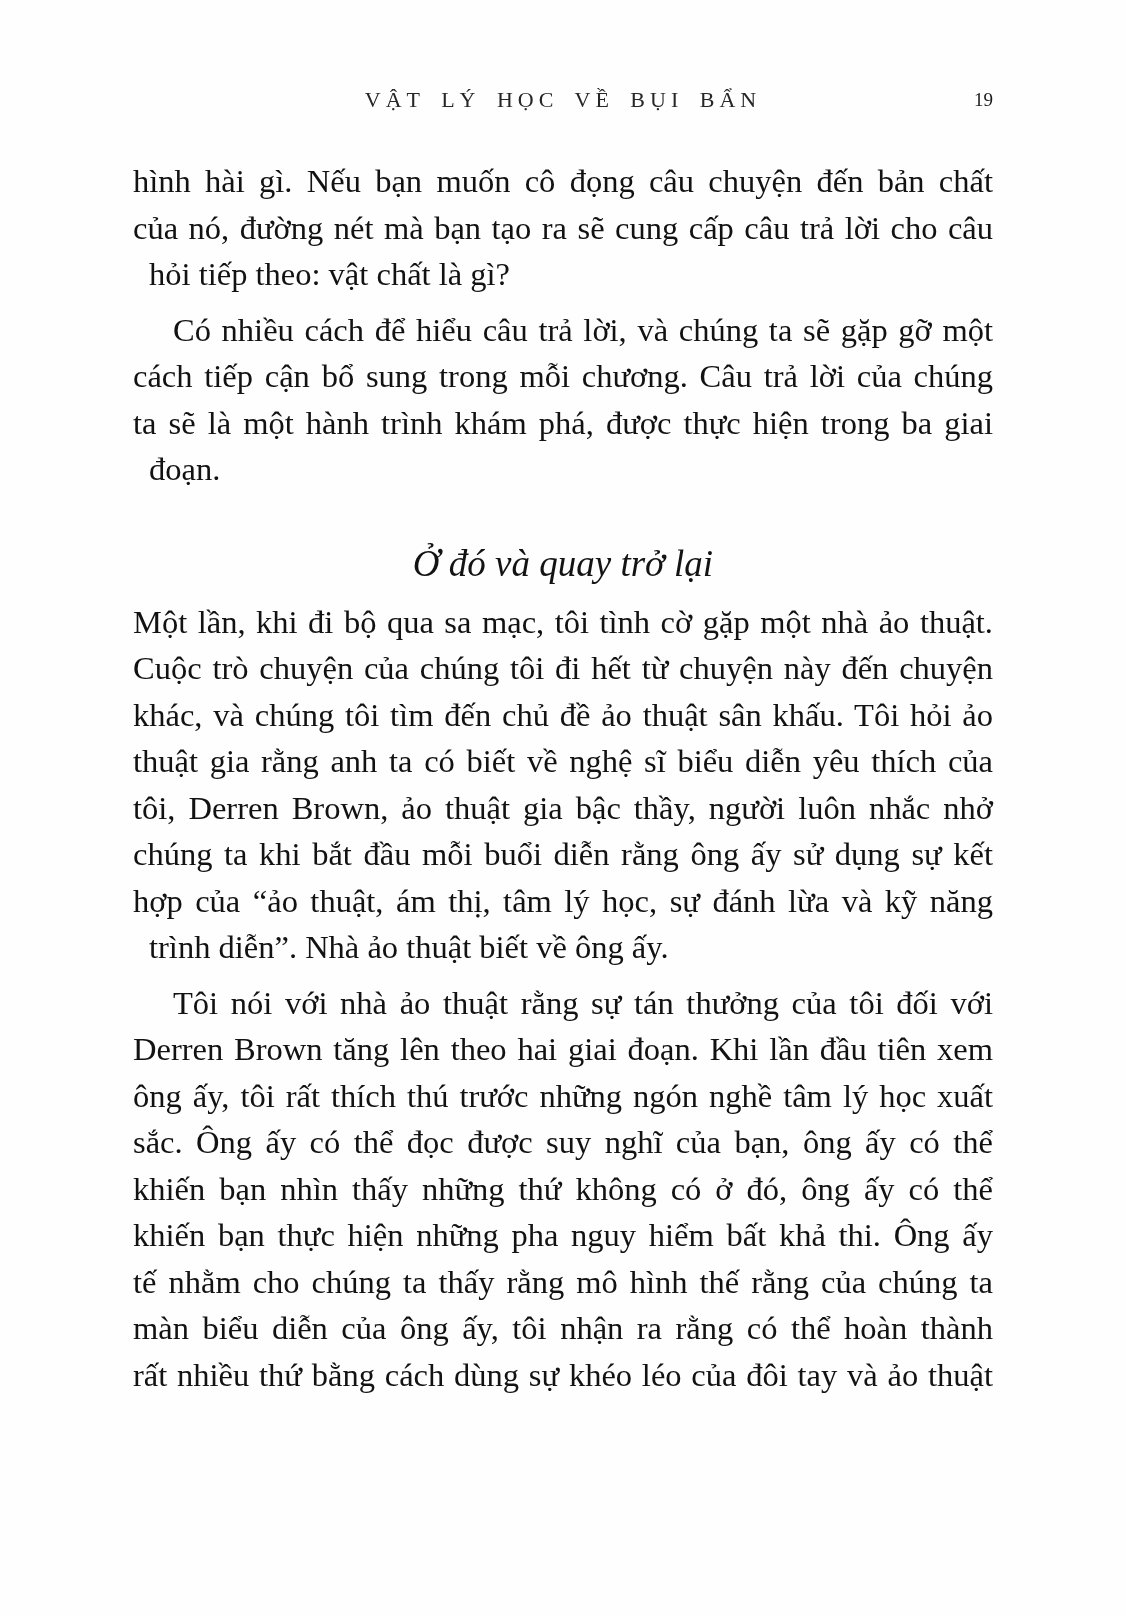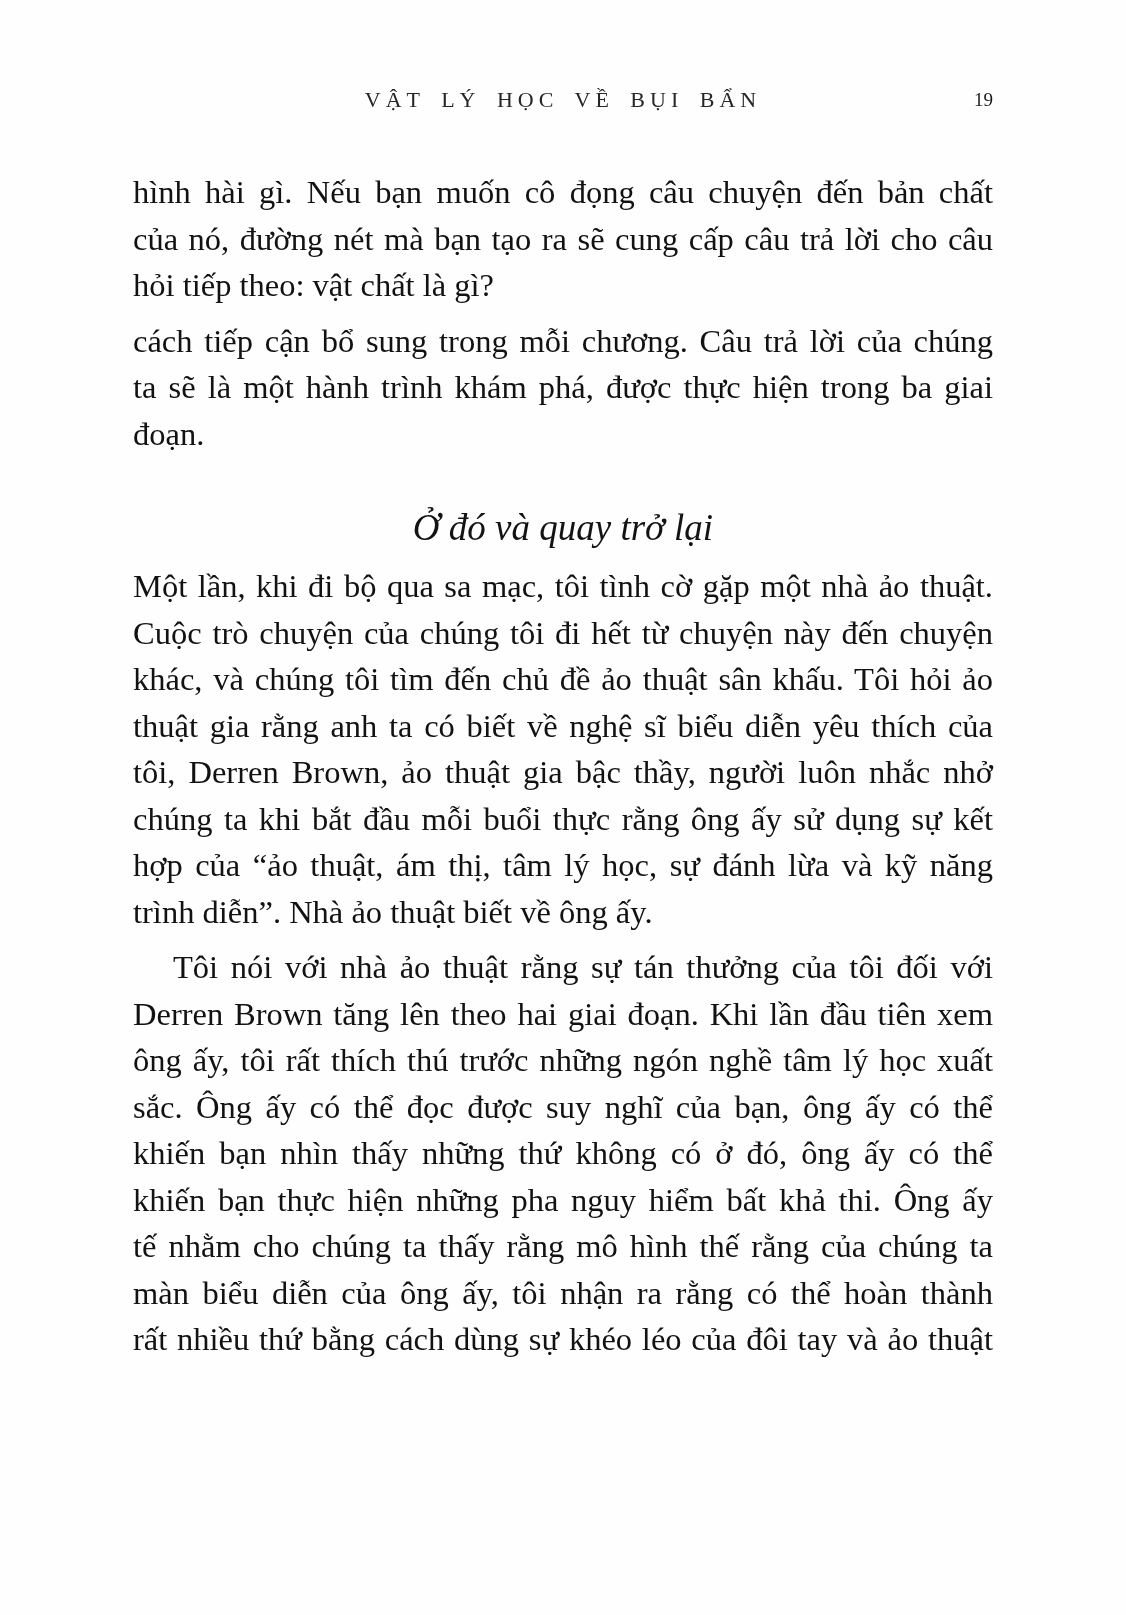--- a/index.html
+++ b/index.html
@@ -36,37 +36,38 @@
     position: absolute;
     right: 0;
     top: 0;
     font-size: 19px;
     line-height: 32px;
     color: #1b1b1b;
   }
   
   .content {
     position: absolute;
-    top: 169px;
+    top: 158px;
     left: 133px;
     width: 860px;
   }
   .para {
     margin: 0 0 9px 0;
   }
   .line {
     font-size: 32.5px;
     line-height: 46.5px;
     text-align: justify;
     text-align-last: justify;
     white-space: normal;
     color: #121212;
   }
   .line.lastline {
     text-align-last: left;
+    margin-left: 16px;
   }
   .line.indent {
     padding-left: 40px;
   }
   .section-heading {
     margin: 46px 0 10px 0;
     text-align: center;
     font-style: italic;
     font-size: 37px;
     line-height: 50px;
@@ -86,34 +87,35 @@
 
   <div class="content">
 
     <div class="para">
       <div class="line">hình hài gì. Nếu bạn muốn cô đọng câu chuyện đến bản chất</div>
       <div class="line">của nó, đường nét mà bạn tạo ra sẽ cung cấp câu trả lời cho câu</div>
       <div class="line lastline">hỏi tiếp theo: vật chất là gì?</div>
     </div>
 
     <div class="para">
+      <div class="line indent">Có nhiều cách để hiểu câu trả lời, và chúng ta sẽ gặp gỡ một</div>
       <div class="line">cách tiếp cận bổ sung trong mỗi chương. Câu trả lời của chúng</div>
       <div class="line">ta sẽ là một hành trình khám phá, được thực hiện trong ba giai</div>
       <div class="line lastline">đoạn.</div>
     </div>
 
     <div class="section-heading">Ở đó và quay trở lại</div>
 
     <div class="para">
       <div class="line">Một lần, khi đi bộ qua sa mạc, tôi tình cờ gặp một nhà ảo thuật.</div>
       <div class="line">Cuộc trò chuyện của chúng tôi đi hết từ chuyện này đến chuyện</div>
       <div class="line">khác, và chúng tôi tìm đến chủ đề ảo thuật sân khấu. Tôi hỏi ảo</div>
       <div class="line">thuật gia rằng anh ta có biết về nghệ sĩ biểu diễn yêu thích của</div>
       <div class="line">tôi, Derren Brown, ảo thuật gia bậc thầy, người luôn nhắc nhở</div>
-      <div class="line">chúng ta khi bắt đầu mỗi buổi thực rằng ông ấy sử dụng sự kết</div>
+      <div class="line">chúng ta khi bắt đầu mỗi buổi diễn rằng ông ấy sử dụng sự kết</div>
       <div class="line">hợp của “ảo thuật, ám thị, tâm lý học, sự đánh lừa và kỹ năng</div>
       <div class="line lastline">trình diễn”. Nhà ảo thuật biết về ông ấy.</div>
     </div>
 
     <div class="para">
       <div class="line indent">Tôi nói với nhà ảo thuật rằng sự tán thưởng của tôi đối với</div>
       <div class="line">Derren Brown tăng lên theo hai giai đoạn. Khi lần đầu tiên xem</div>
       <div class="line">ông ấy, tôi rất thích thú trước những ngón nghề tâm lý học xuất</div>
       <div class="line">sắc. Ông ấy có thể đọc được suy nghĩ của bạn, ông ấy có thể</div>
       <div class="line">khiến bạn nhìn thấy những thứ không có ở đó, ông ấy có thể</div>

